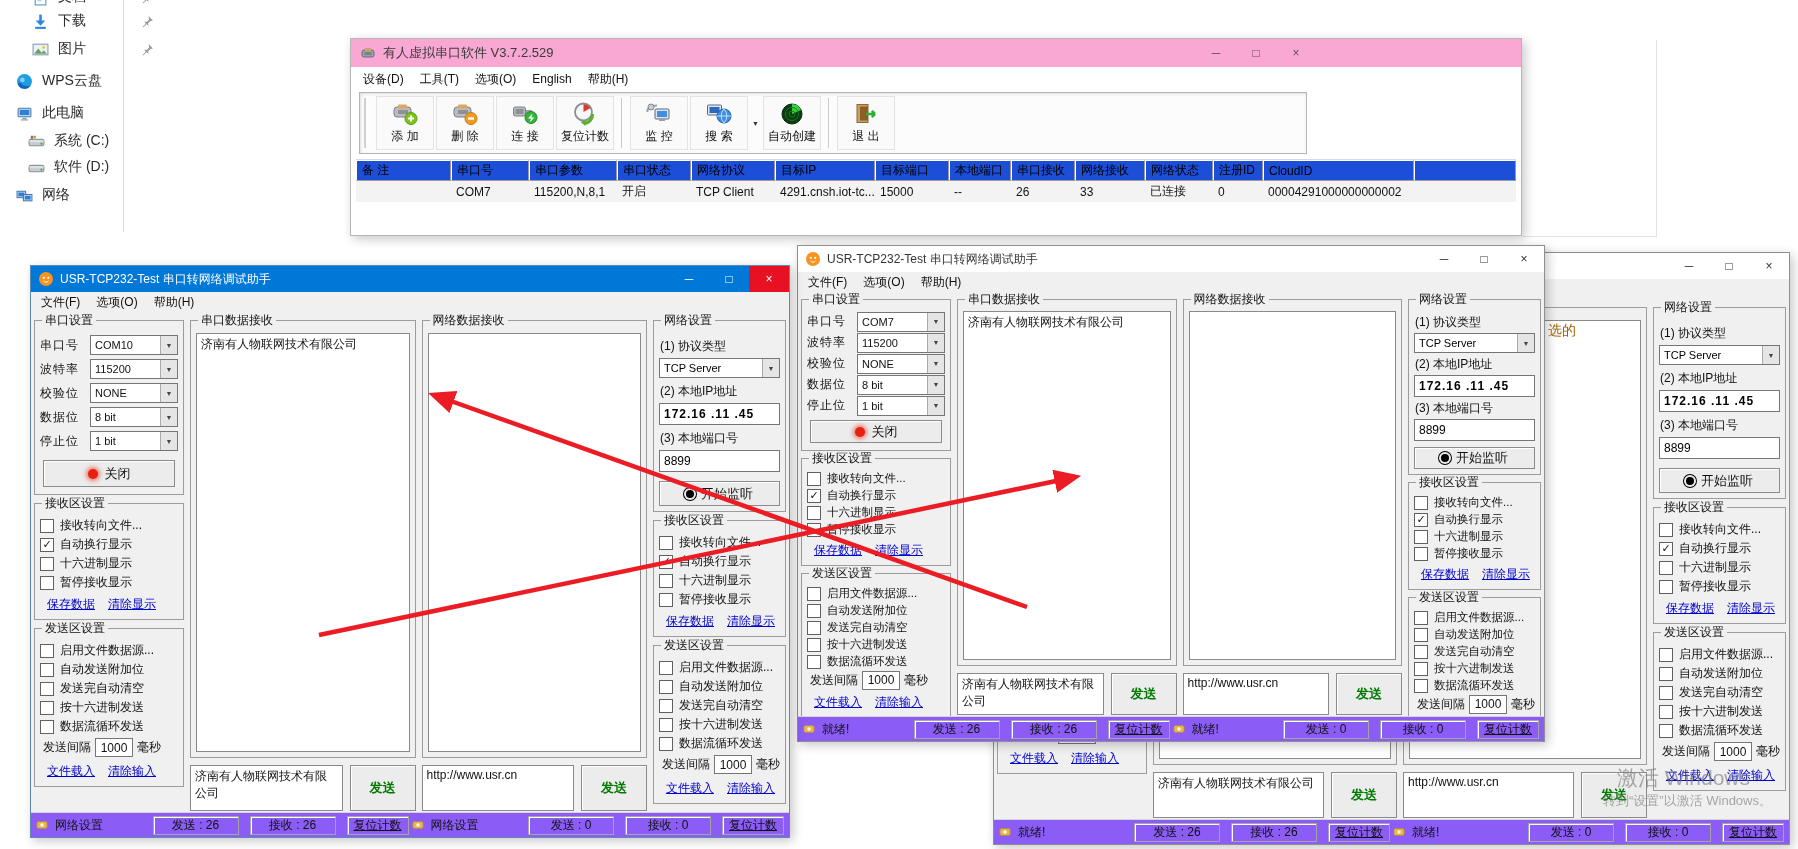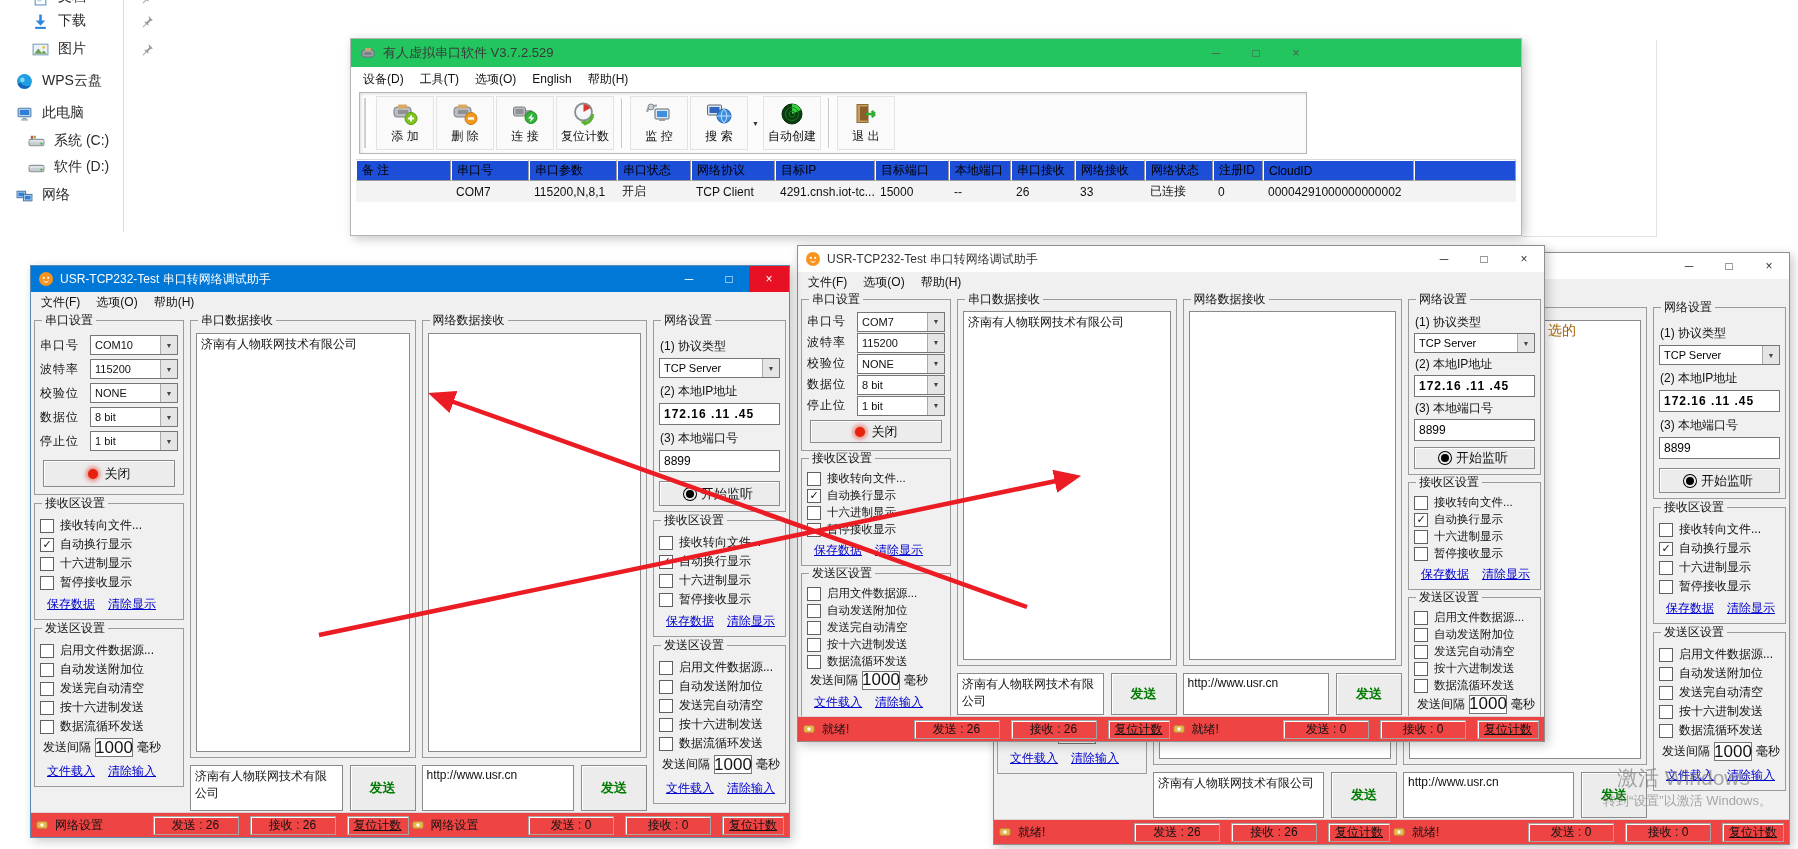--- a/index.html
+++ b/index.html
@@ -35,47 +35,47 @@
   .ddb{margin-left:auto;width:16px;height:100%;background:#e5e5e5;border-left:1px solid #aaa;display:flex;align-items:center;justify-content:center;font-size:7px;color:#444;}
   .btn{background:#ececec;border:1px solid #8b8b8b;box-shadow:inset 1px 1px 0 #fff;display:flex;align-items:center;justify-content:center;gap:7px;font-size:13px;color:#111;box-sizing:border-box;}
   .closebtn{height:27px;margin:7px 3px 2px;}
   .reddot{width:10px;height:10px;border-radius:50%;background:#e8210f;box-shadow:0 0 4px 2px rgba(232,33,15,.55);flex:none;}
   .fisheye{width:8px;height:8px;border-radius:50%;background:#000;box-shadow:0 0 0 2px #ececec,0 0 0 3px #000;flex:none;}
   .cbrow{display:flex;align-items:center;gap:6px;height:19px;font-size:12px;color:#111;white-space:nowrap;}
   .cb{width:12px;height:12px;background:#fff;border:1px solid #606060;flex:none;font-size:11px;line-height:11px;text-align:center;color:#111;font-weight:bold;}
   .links{display:flex;gap:13px;font-size:12px;margin:4px 0 1px 7px;}
   .lnk{color:#0000cc;text-decoration:underline;white-space:nowrap;}
   .introw{display:flex;align-items:center;gap:4px;height:23px;font-size:12px;margin-left:3px;color:#111;}
-  .intbox{width:36px;height:17px;background:#fff;border:1px solid #767676;font-size:17px;display:flex;align-items:center;justify-content:center;}
+  .intbox{width:36px;height:17px;background:#fff;border:1px solid #767676;font-size:12px;display:flex;align-items:center;justify-content:center;}
   .panelgrp{flex:1;display:flex;min-height:0;}
   .white{flex:1;background:#fff;border:1px solid #8a8a8a;font-size:12px;color:#111;padding:2px 4px;overflow:hidden;}
   .sendrow{display:flex;gap:7px;margin-top:7px;height:46px;flex:none;}
   .sinput{flex:1;background:#fff;border:1px solid #8a8a8a;font-size:12px;color:#111;padding:2px 4px;overflow:hidden;}
   .sendbtn{width:66px;flex:none;color:#007a00;font-weight:bold;font-size:13px;}
   .nlab{font-size:12px;margin:5px 0 3px 1px;color:#111;white-space:nowrap;}
   .ipbox{height:20px;background:#fff;border:1px solid #767676;font-size:12px;display:flex;align-items:center;padding-left:4px;color:#000;}
   .ipbox.bold{font-weight:bold;letter-spacing:1px;}
   .listenbtn{height:25px;margin-top:9px;}
-  .sbar{position:absolute;left:0;right:0;bottom:0;height:24px;display:flex;align-items:center;gap:3px;padding:0 5px;font-size:12px;color:#111;border-top:1px solid #d5d5d5;background:#ef4444;}
+  .sbar{position:absolute;left:0;right:0;bottom:0;height:24px;display:flex;align-items:center;gap:3px;padding:0 5px;font-size:12px;color:#111;border-top:1px solid #d5d5d5;background:#8b5cf6;}
   .slabel{flex:1;display:flex;align-items:center;gap:5px;min-width:0;white-space:nowrap;overflow:hidden;}
   .scell{flex:none;min-width:86px;height:19px;border:1px solid #a5a5a5;box-shadow:inset 1px 1px 0 #fff;display:flex;align-items:center;justify-content:center;padding:0 6px;box-sizing:border-box;margin-left:8px;}
   .scell.reset{min-width:62px;text-decoration:underline;}
   .sico{width:14px;height:12px;flex:none;display:flex;}
   
   .compact .fieldrow{height:21px;}
   .compact .cbrow{height:17px;font-size:11.5px;}
   .compact .closebtn{height:23px;margin-top:4px;}
   .compact .listenbtn{height:22px;margin-top:6px;}
   .compact .nlab{margin:3px 0 2px 1px;}
   .compact .grp{margin-top:7px;padding-top:11px;}
   .compact .sendrow{height:42px;}
   .compact .introw{height:20px;}
   
   .vwin{background:#fff;}
-  .vtbar{height:28px;background:#22c55e;display:flex;align-items:center;gap:7px;padding-left:9px;font-size:13px;color:#3a3a3a;position:relative;}
+  .vtbar{height:28px;background:#f9a8d4;display:flex;align-items:center;gap:7px;padding-left:9px;font-size:13px;color:#3a3a3a;position:relative;}
   .vcaps{position:absolute;left:845px;top:0;height:100%;display:flex;}
   .vcap{width:40px;height:100%;display:flex;align-items:center;justify-content:center;color:#555;font-size:12px;}
   .vmenu{height:24px;display:flex;align-items:center;font-size:12px;color:#111;background:#fff;padding-left:4px;}
   .tbpanel{margin:1px 8px;width:948px;height:62px;border:1px solid #b5b5b5;box-shadow:inset 1px 1px 3px #ddd;background:#fcfcfc;display:flex;align-items:stretch;padding:2px;box-sizing:border-box;}
   .thandle{width:3px;border-left:2px solid #d0d0d0;border-right:1px solid #fff;margin:3px 5px 3px 2px;}
   .tsep{width:0;border-left:1px solid #c9c9c9;border-right:1px solid #fff;margin:3px 6px;}
   .tbtn{min-width:50px;display:flex;flex-direction:column;align-items:center;justify-content:center;gap:1px;font-size:12px;color:#111;border:1px solid #e3e3e3;background:#fafafa;margin:1px;padding:0 3px;}
   .ticon{width:28px;height:26px;display:flex;}
   .darr{width:13px;display:flex;align-items:center;justify-content:center;font-size:7px;color:#333;}
   .lv{position:absolute;left:5px;top:120px;right:5px;}

